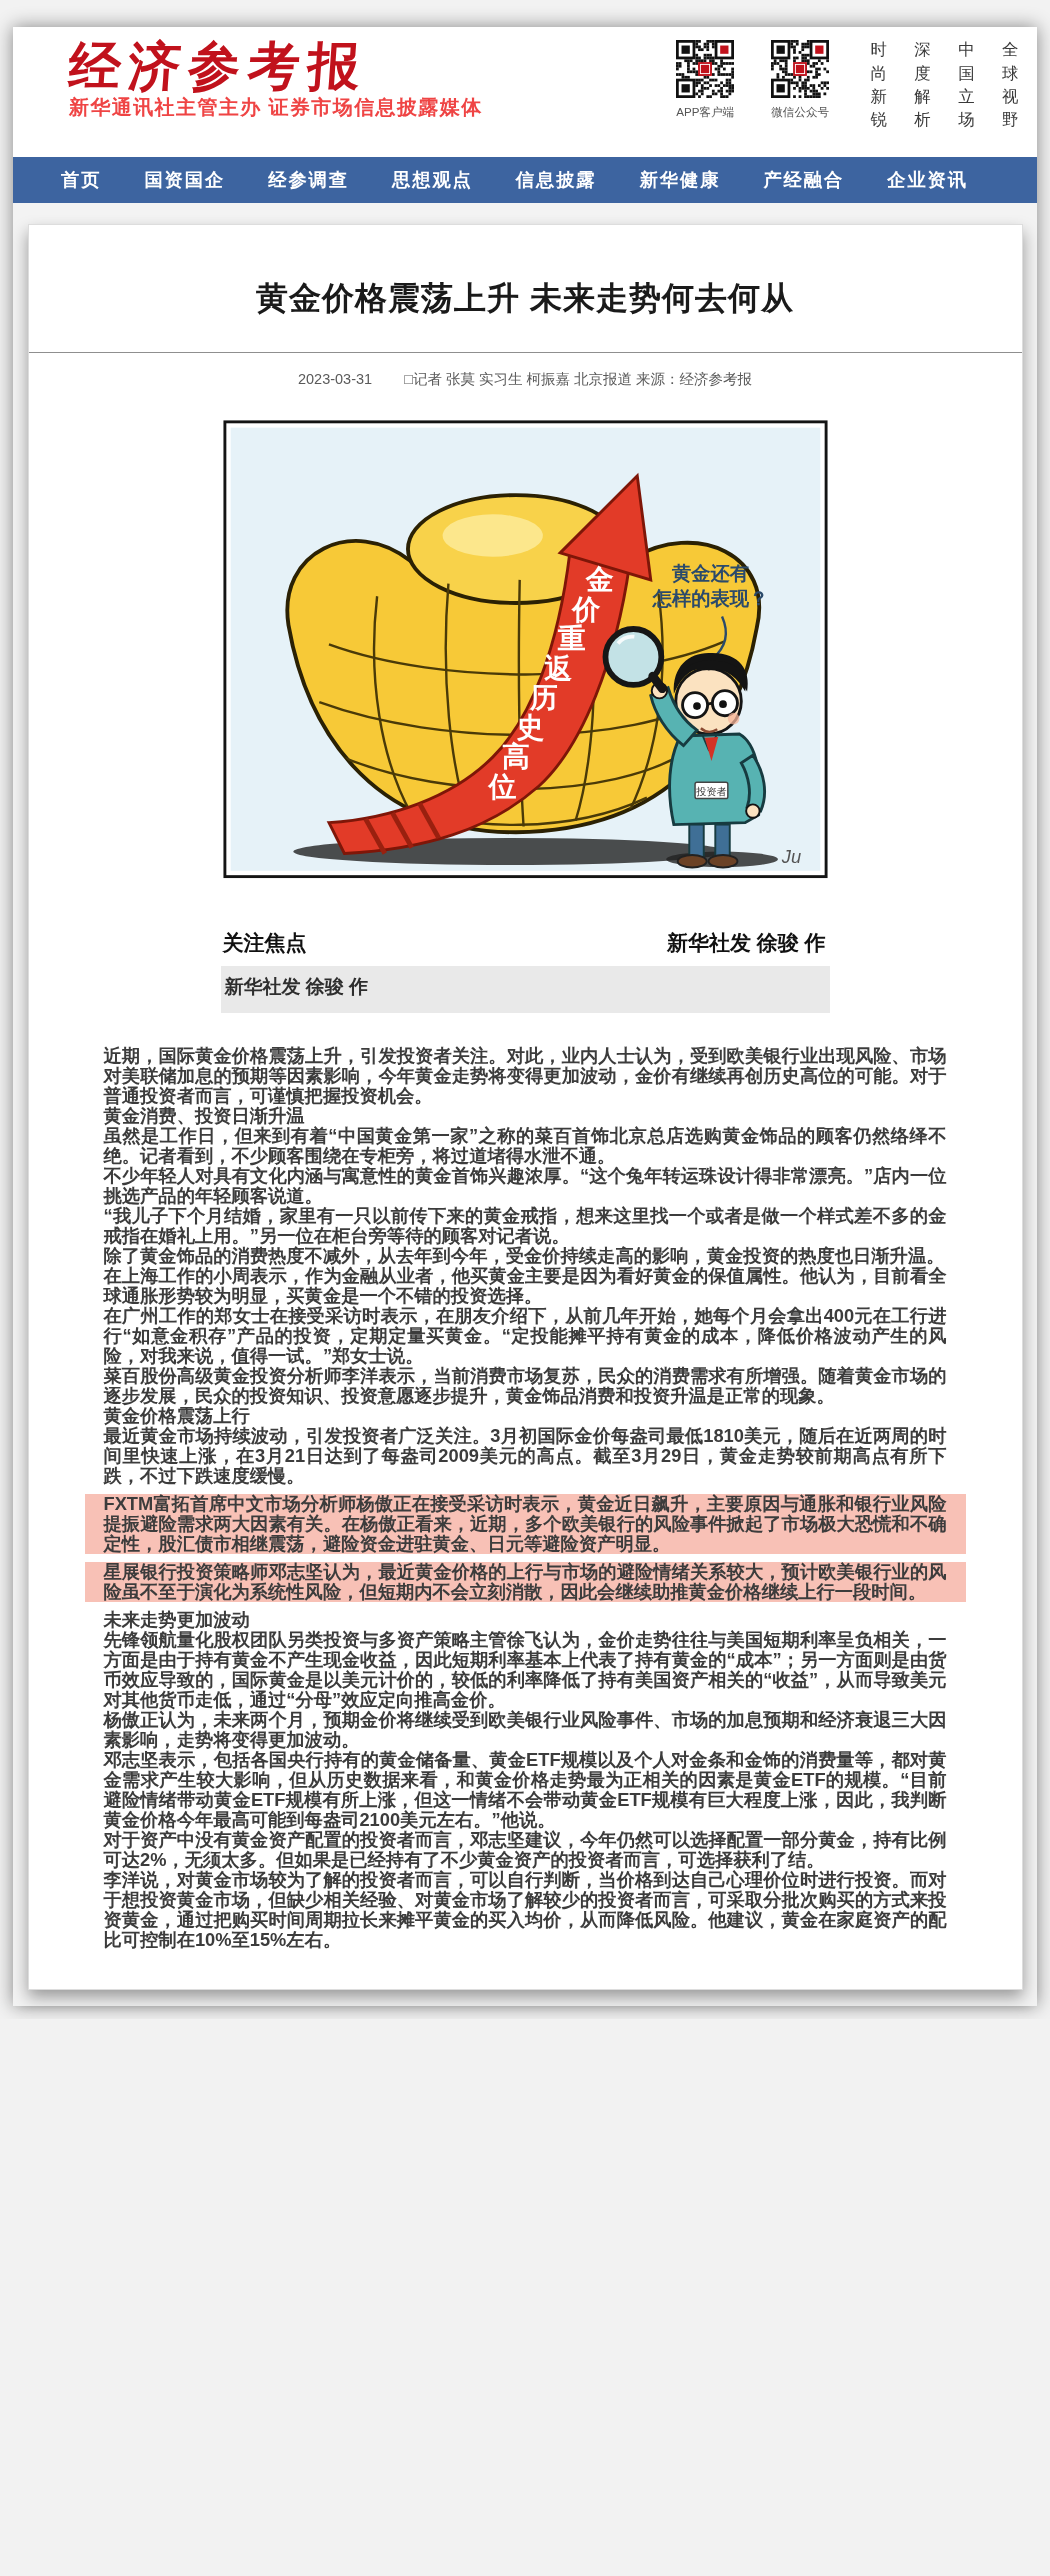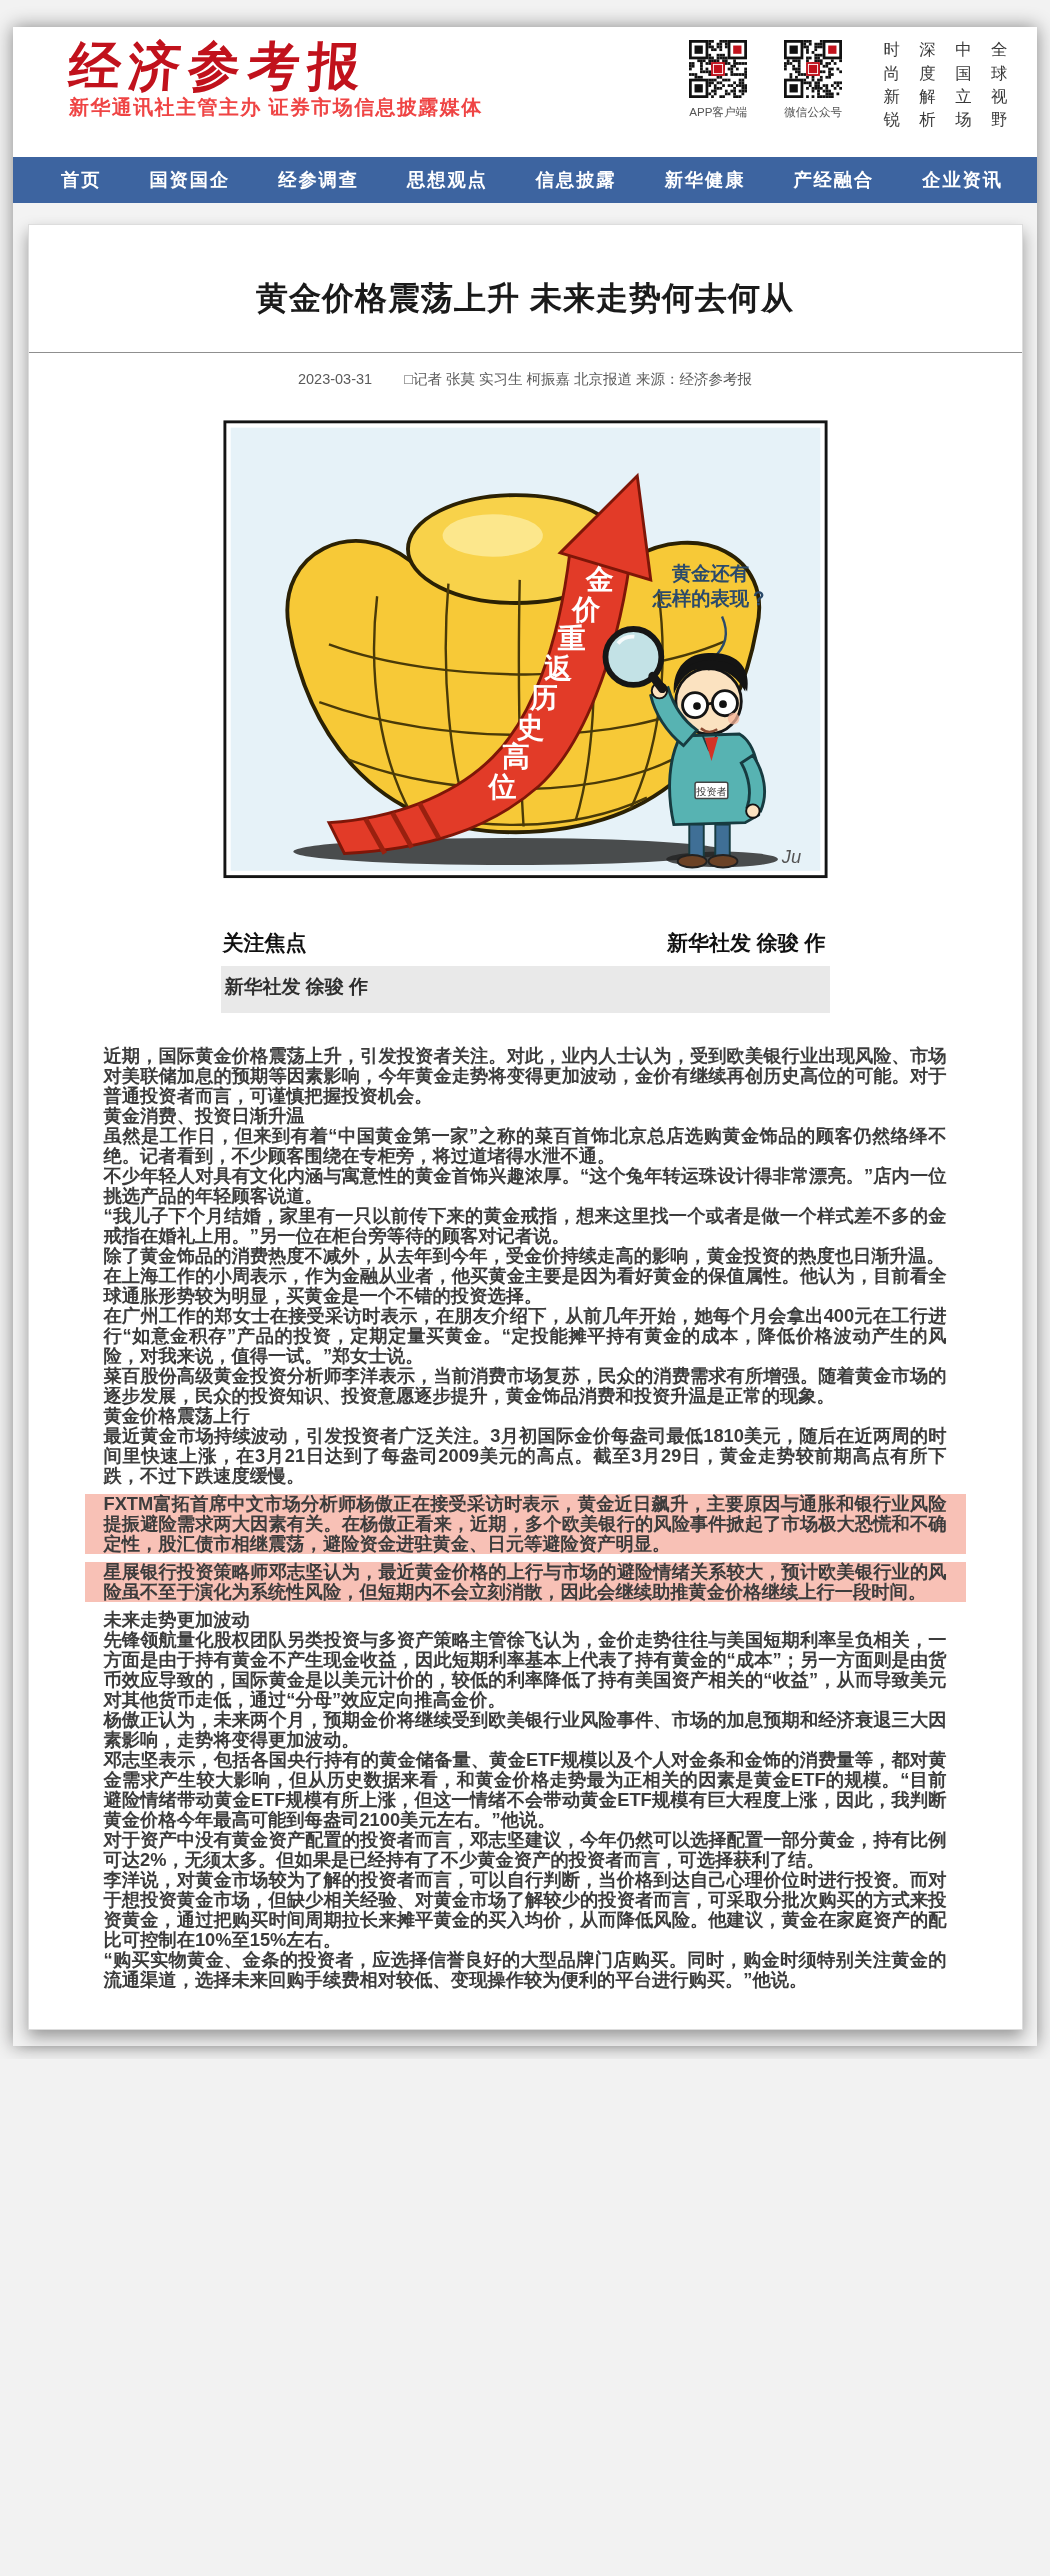--- a/index.html
+++ b/index.html
@@ -12,27 +12,27 @@
             padding:9.6px 17.4px 25px 56px; }
   .logo-block { display:flex; flex-direction:column; }
   .logo { font-family:"DejaVu Serif", serif; font-weight:bold; color:#c1121c;
           font-size:52px; letter-spacing:7.7px; transform:skewX(-4deg);
           line-height:1.1; }
   .logo-sub { font-size:20px; font-weight:bold; color:#ef4444; letter-spacing:1.4px;
               margin-top:0; }
   .qr-group { display:flex; gap:37px; margin-left:auto; margin-right:40px; margin-top:3.9px; }
   .qr-item { display:flex; flex-direction:column; align-items:center; }
   .qr-label { font-size:11.6px; color:#555; margin-top:2.9px; }
-  .slogans { display:flex; gap:17px; margin-top:1.9px; margin-right:11px; }
+  .slogans { display:flex; gap:25px; margin-top:1.9px; margin-right:0; }
   .slogan-col { width:1.15em; font-size:16.4px; line-height:1.42; color:#3a3a3a;
                 word-break:break-all; text-align:center; font-weight:500; }
 
   
   .nav { background:#3d64a0; height:46px; display:flex; align-items:center;
-         justify-content:space-between; padding:0 34px 0 48px; }
+         justify-content:space-between; padding:0 69px 0 48px; }
   .nav-item { color:#fff; font-size:18.3px; font-weight:bold; letter-spacing:1.9px;
               text-decoration:none; cursor:pointer; }
 
   
   .card-zone { padding:21px 14.5px 15.4px; }
   .card { background:#fff; border:1px solid #ddd; box-shadow:0 7.7px 15.4px rgba(0,0,0,.38);
           padding:52px 75px 39px; }
   .title { font-size:32px; font-weight:bold; color:#1a1a1a; text-align:center;
            letter-spacing:1px; margin-bottom:31px; }
   .divider { border:none; border-top:1.9px solid #8f8f8f; margin:0 -75px; }
@@ -511,18 +511,17 @@
           <div class="para subhead">黄金价格震荡上行</div>
           <div class="para">最近黄金市场持续波动，引发投资者广泛关注。3月初国际金价每盎司最低1810美元，随后在近两周的时间里快速上涨，在3月21日达到了每盎司2009美元的高点。截至3月29日，黄金走势较前期高点有所下跌，不过下跌速度缓慢。</div>
           <div class="para hl">FXTM富拓首席中文市场分析师杨傲正在接受采访时表示，黄金近日飙升，主要原因与通胀和银行业风险提振避险需求两大因素有关。在杨傲正看来，近期，多个欧美银行的风险事件掀起了市场极大恐慌和不确定性，股汇债市相继震荡，避险资金进驻黄金、日元等避险资产明显。</div>
           <div class="para hl">星展银行投资策略师邓志坚认为，最近黄金价格的上行与市场的避险情绪关系较大，预计欧美银行业的风险虽不至于演化为系统性风险，但短期内不会立刻消散，因此会继续助推黄金价格继续上行一段时间。</div>
           <div class="para subhead">未来走势更加波动</div>
           <div class="para">先锋领航量化股权团队另类投资与多资产策略主管徐飞认为，金价走势往往与美国短期利率呈负相关，一方面是由于持有黄金不产生现金收益，因此短期利率基本上代表了持有黄金的“成本”；另一方面则是由货币效应导致的，国际黄金是以美元计价的，较低的利率降低了持有美国资产相关的“收益”，从而导致美元对其他货币走低，通过“分母”效应定向推高金价。</div>
           <div class="para">杨傲正认为，未来两个月，预期金价将继续受到欧美银行业风险事件、市场的加息预期和经济衰退三大因素影响，走势将变得更加波动。</div>
           <div class="para">邓志坚表示，包括各国央行持有的黄金储备量、黄金ETF规模以及个人对金条和金饰的消费量等，都对黄金需求产生较大影响，但从历史数据来看，和黄金价格走势最为正相关的因素是黄金ETF的规模。“目前避险情绪带动黄金ETF规模有所上涨，但这一情绪不会带动黄金ETF规模有巨大程度上涨，因此，我判断黄金价格今年最高可能到每盎司2100美元左右。”他说。</div>
           <div class="para">对于资产中没有黄金资产配置的投资者而言，邓志坚建议，今年仍然可以选择配置一部分黄金，持有比例可达2%，无须太多。但如果是已经持有了不少黄金资产的投资者而言，可选择获利了结。</div>
           <div class="para">李洋说，对黄金市场较为了解的投资者而言，可以自行判断，当价格到达自己心理价位时进行投资。而对于想投资黄金市场，但缺少相关经验、对黄金市场了解较少的投资者而言，可采取分批次购买的方式来投资黄金，通过把购买时间周期拉长来摊平黄金的买入均价，从而降低风险。他建议，黄金在家庭资产的配比可控制在10%至15%左右。</div>
-          <div class="para">“购买实物黄金、金条的投资者，应选择信誉良好的大型品牌门店购买。同时，购金时须特别关注黄金的流通渠道，选择未来回购手续费相对较低、变现操作较为便利的平台进行购买。”他说。</div>
         </div>
     </div>
   </div>
 </div>
 
 
 </body></html>

